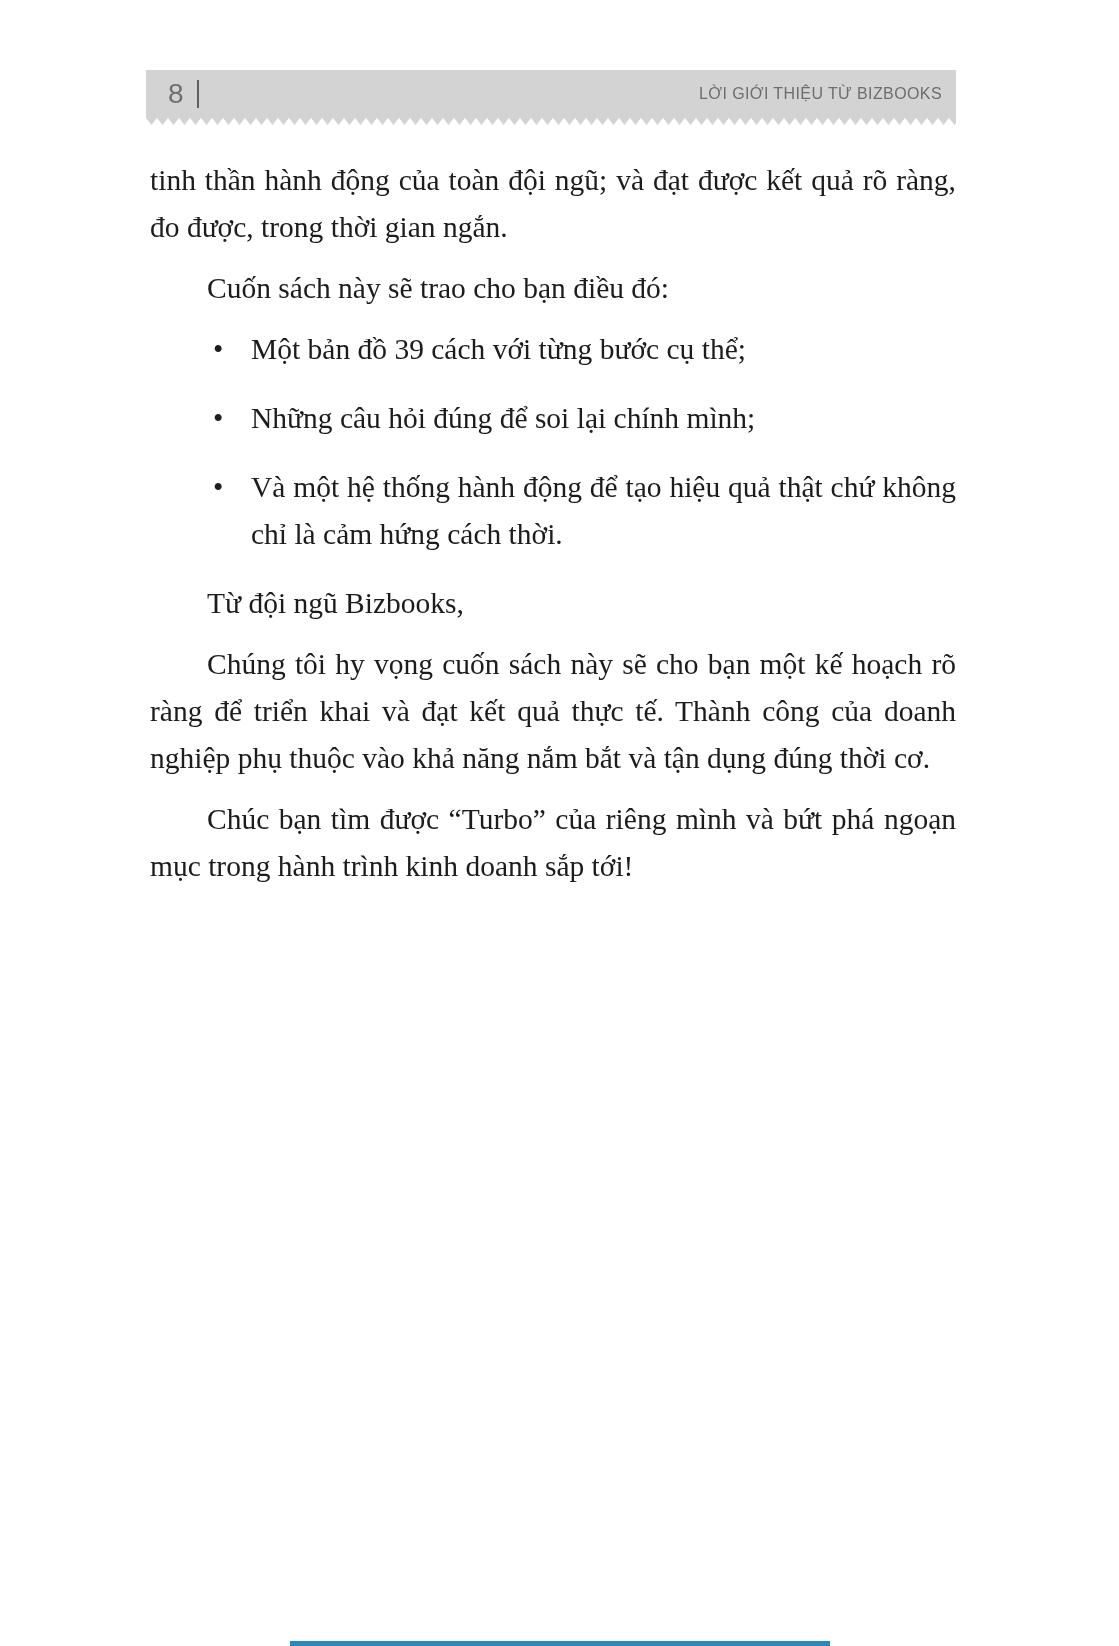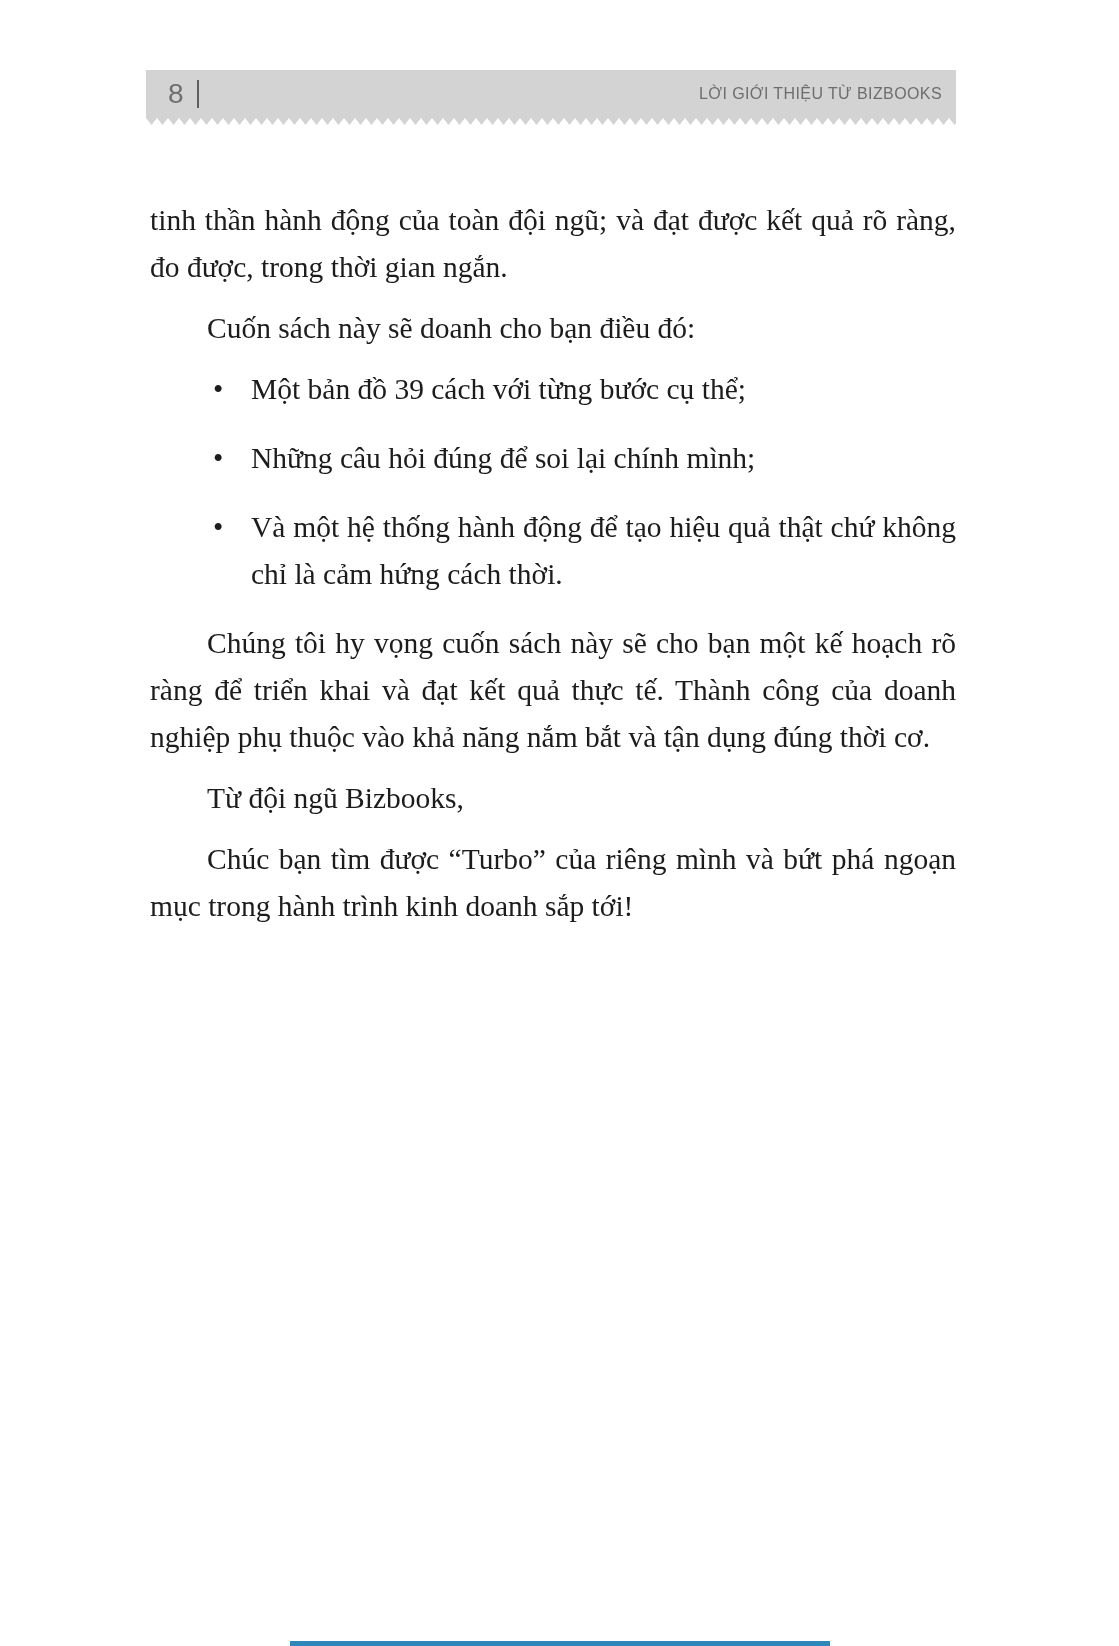--- a/index.html
+++ b/index.html
@@ -57,21 +57,20 @@
   
   .content {
     position: absolute;
     top: 157px;
     left: 150px;
     width: 806px;
     font-size: 29.5px;
     line-height: 47px;
     color: #1c1c1c;
     text-align: justify;
-    margin-top: 40px;
   }
   .content p {
     margin: 0 0 14px 0;
     text-indent: 57px;
   }
   .content p.no-indent { text-indent: 0; }
 
   .bullet-list {
     list-style: none;
     margin: 0;
@@ -114,37 +113,37 @@
     <defs>
       <pattern id="zz" width="11" height="7" patternUnits="userSpaceOnUse">
         <path d="M0,0 H11 L5.5,7 Z" fill="#d3d3d3"></path>
       </pattern>
     </defs>
     <rect width="810" height="7" fill="url(#zz)"></rect>
   </svg>
 
   <div class="content">
     <p class="no-indent">tinh thần hành động của toàn đội ngũ; và đạt được kết quả rõ ràng, đo được, trong thời gian ngắn.</p>
-    <p>Cuốn sách này sẽ doanh cho bạn điều đó:</p>
+    <p>Cuốn sách này sẽ trao cho bạn điều đó:</p>
 
     <ul class="bullet-list">
       <li>
         <span class="bullet-marker">•</span>
         <span>Một bản đồ 39 cách với từng bước cụ thể;</span>
       </li>
       <li>
         <span class="bullet-marker">•</span>
         <span>Những câu hỏi đúng để soi lại chính mình;</span>
       </li>
       <li>
         <span class="bullet-marker">•</span>
         <span>Và một hệ thống hành động để tạo hiệu quả thật chứ không chỉ là cảm hứng cách thời.</span>
       </li>
     </ul>
 
+    <p>Từ đội ngũ Bizbooks,</p>
     <p>Chúng tôi hy vọng cuốn sách này sẽ cho bạn một kế hoạch rõ ràng để triển khai và đạt kết quả thực tế. Thành công của doanh nghiệp phụ thuộc vào khả năng nắm bắt và tận dụng đúng thời cơ.</p>
-    <p>Từ đội ngũ Bizbooks,</p>
     <p>Chúc bạn tìm được “Turbo” của riêng mình và bứt phá ngoạn mục trong hành trình kinh doanh sắp tới!</p>
   </div>
 
   <div class="bottom-accent"></div>
 
 </div>
 
 </body></html>

